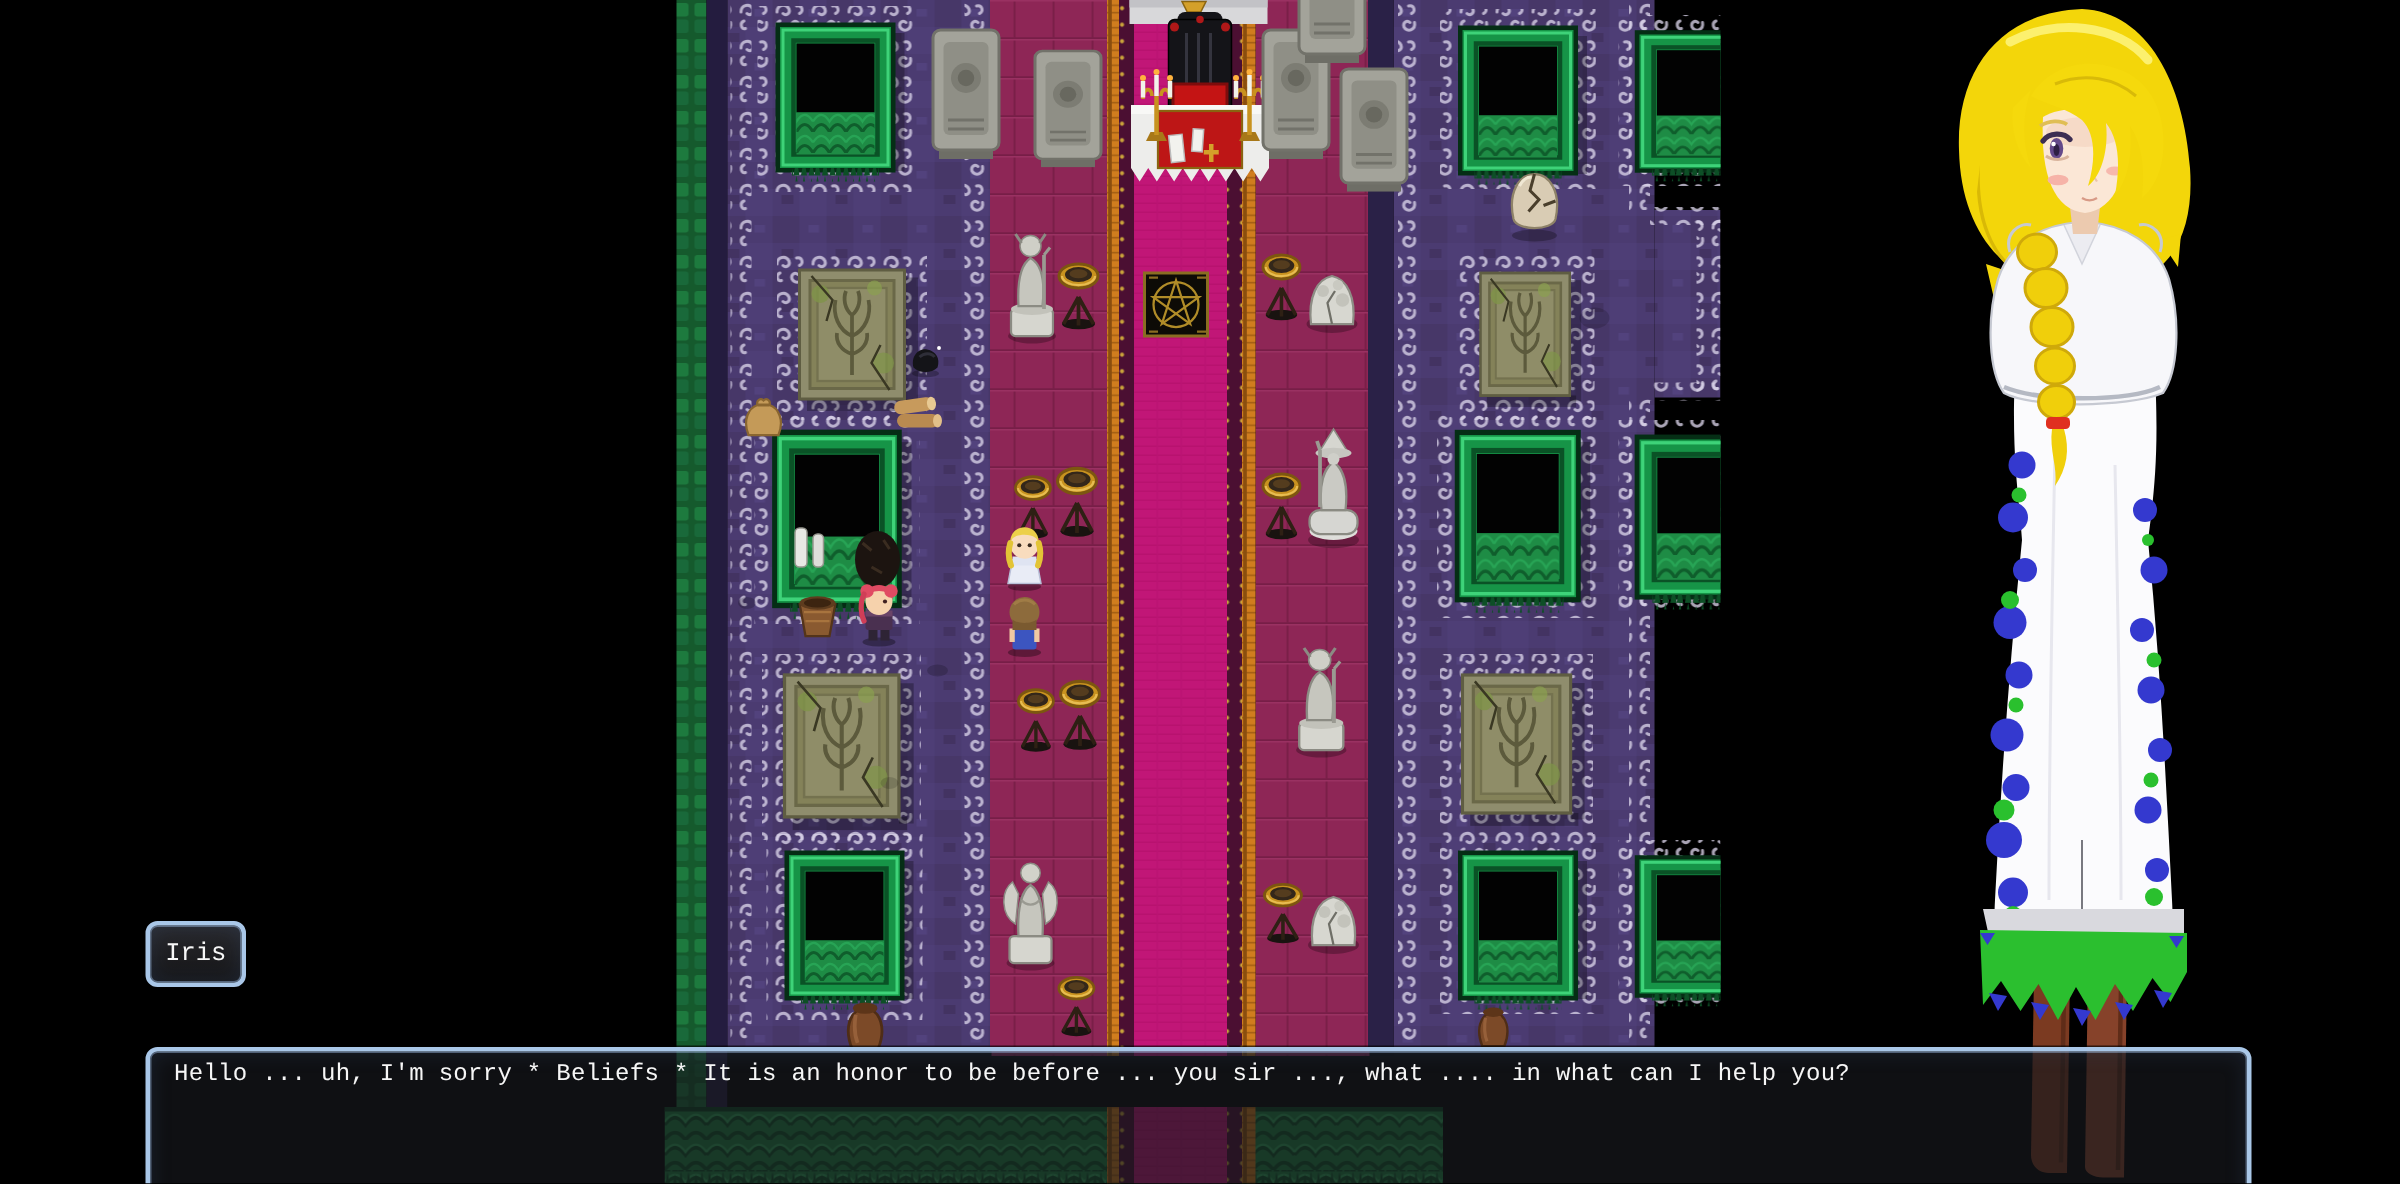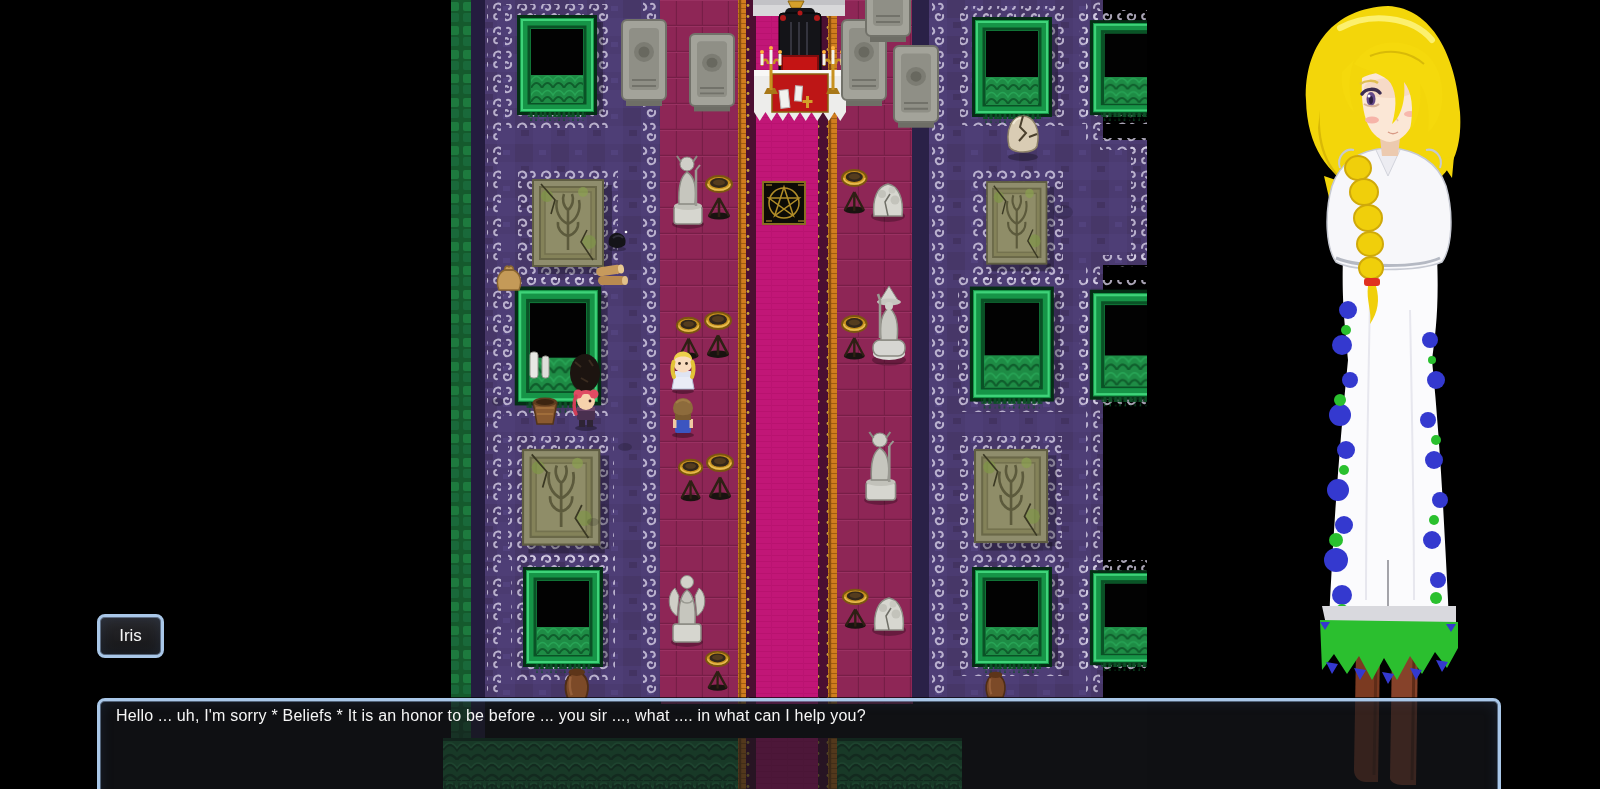--- a/index.html
+++ b/index.html
@@ -1,17 +1,17 @@
 <!DOCTYPE html>
 <html style="--window_border: #a9c7e8; --window_bg: rgba(22,24,28,0.68); --text: #f6f6f6; --floor_purple: #4b3b71; --aisle_magenta: #8e2656; --carpet_pink: #c11677; --orange_trim: #d07d1e; --pit_green: #169447; --portrait_hair: #f3d60a; --portrait_dress: #fbfbfd;"><head>
 <meta charset="utf-8">
 <style>
   html,body{margin:0;padding:0;background:#000;}
   #stage{position:relative;width:1600px;height:789px;background:#000;overflow:hidden;
-         font-family:Liberation Sans, sans-serif;}
+         font-family:Liberation Mono, monospace;}
   #map{position:absolute;left:443px;top:0;}
   #portrait{position:absolute;left:1270px;top:0;}
   .rpgwin{position:absolute;box-sizing:border-box;
           border:3px solid var(--window_border,#a9c7e8);
           border-radius:8px;
           box-shadow:0 0 0 1px rgba(0,0,0,.65),
                      inset 0 0 0 1px rgba(160,190,230,.45),
                      inset 0 0 14px rgba(70,100,150,.22);}
   #namebox{left:97px;top:614px;width:67px;height:44px;
            background:linear-gradient(#28282c 0%,#151517 100%);

